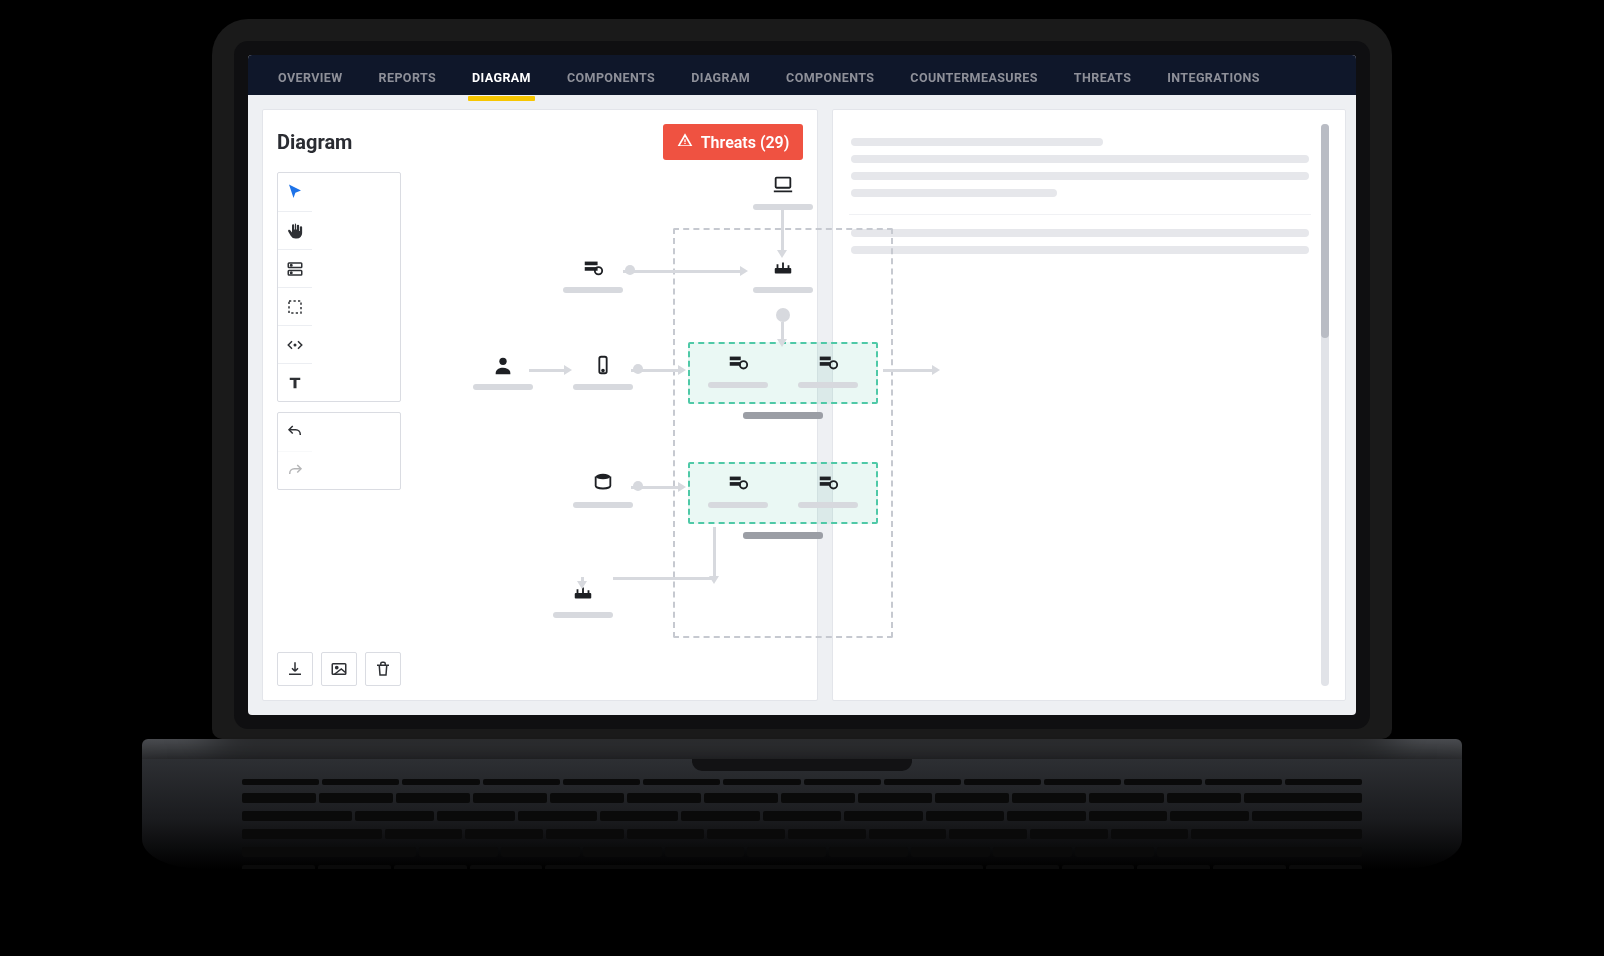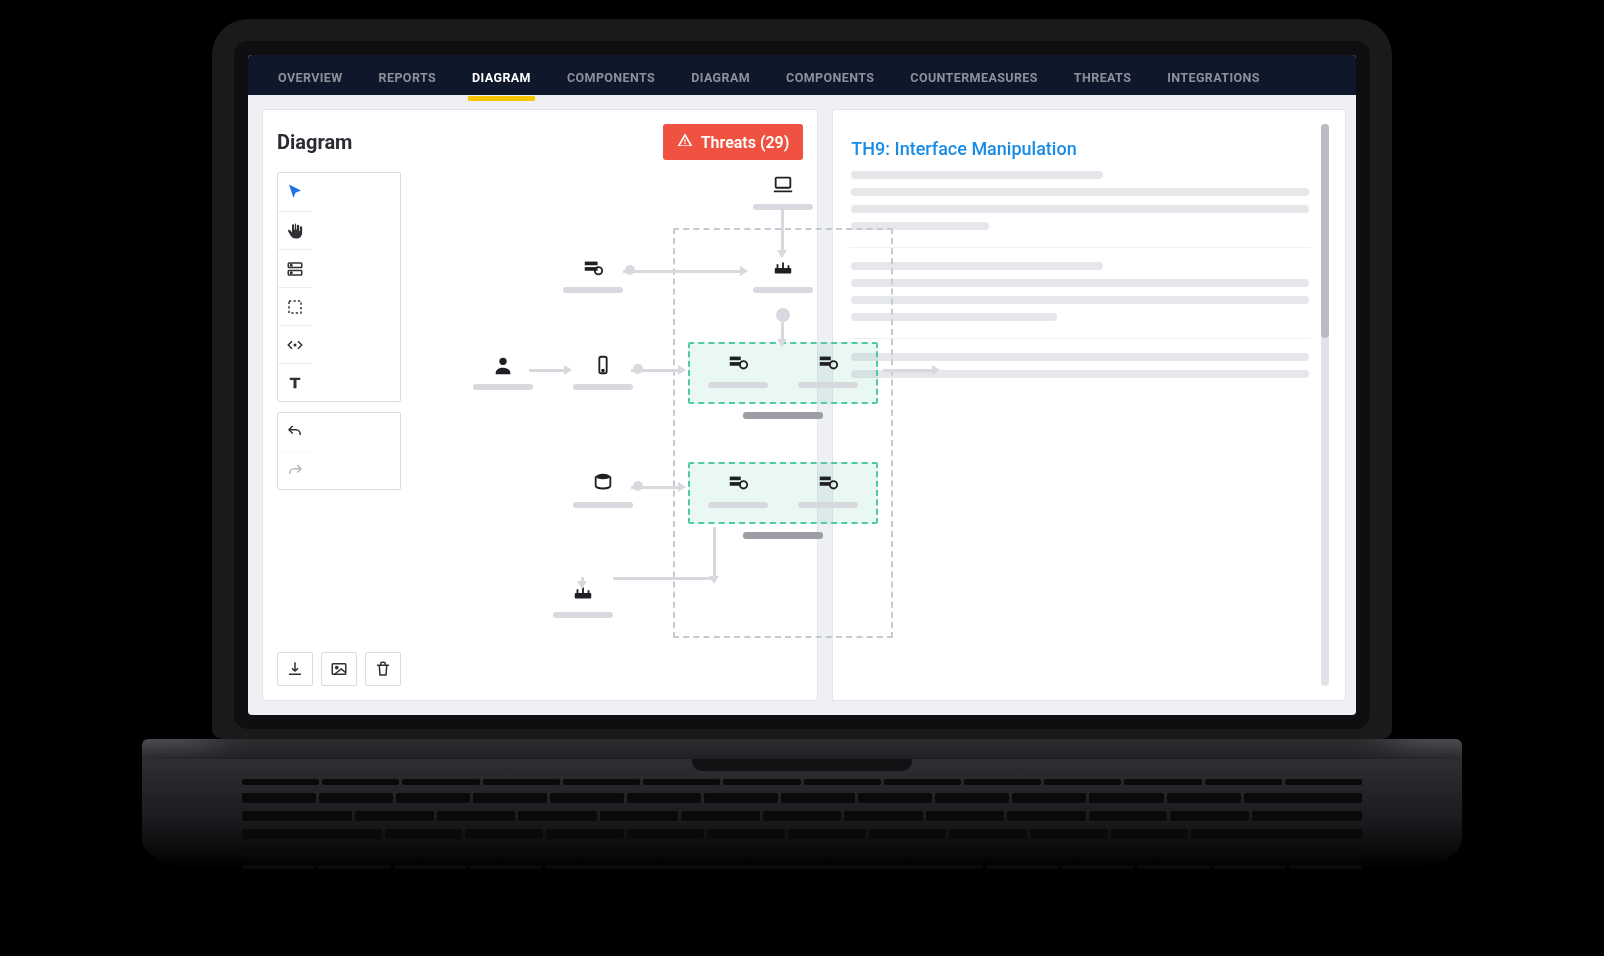--- a/index.html
+++ b/index.html
@@ -455,27 +455,20 @@
                 <div class="arrow h" style="left:200px; top:405px; width:100px;"></div>
                 <div class="arrow v down" style="left:168px; top:405px; height:5px;"></div>
               </div>
             </div>
           </section>
 
           <section class="panel panel-right">
             <div class="scroll-outer">
               <div style="flex:1 1 auto; overflow:hidden;">
 
-                <div class="threat-item">
-                  <div class="threat-title">TH9: Interface Manipulation</div>
-                  <div class="ph mid"></div>
-                  <div class="ph long"></div>
-                  <div class="ph long"></div>
-                  <div class="ph short"></div>
-                </div>
 
                 <div class="threat-item">
                   <div class="ph mid"></div>
                   <div class="ph long"></div>
                   <div class="ph long"></div>
                   <div class="ph" style="width:45%;"></div>
                 </div>
 
                 <div class="threat-item" style="border-bottom:none;">
                   <div class="ph long"></div>

